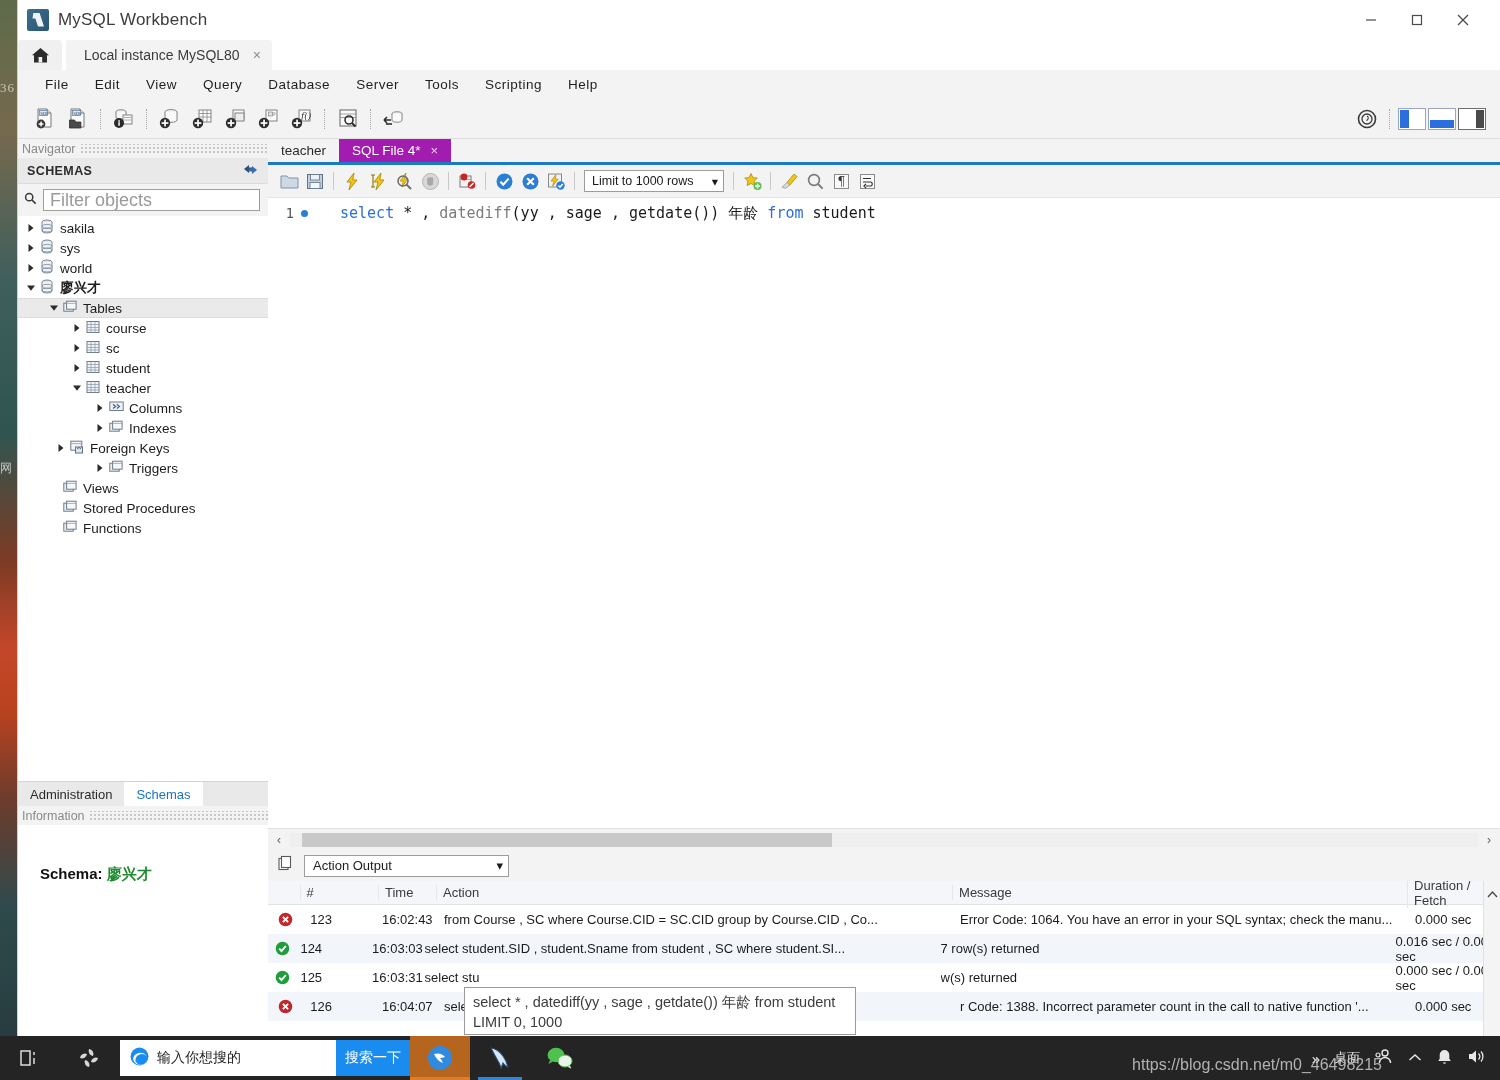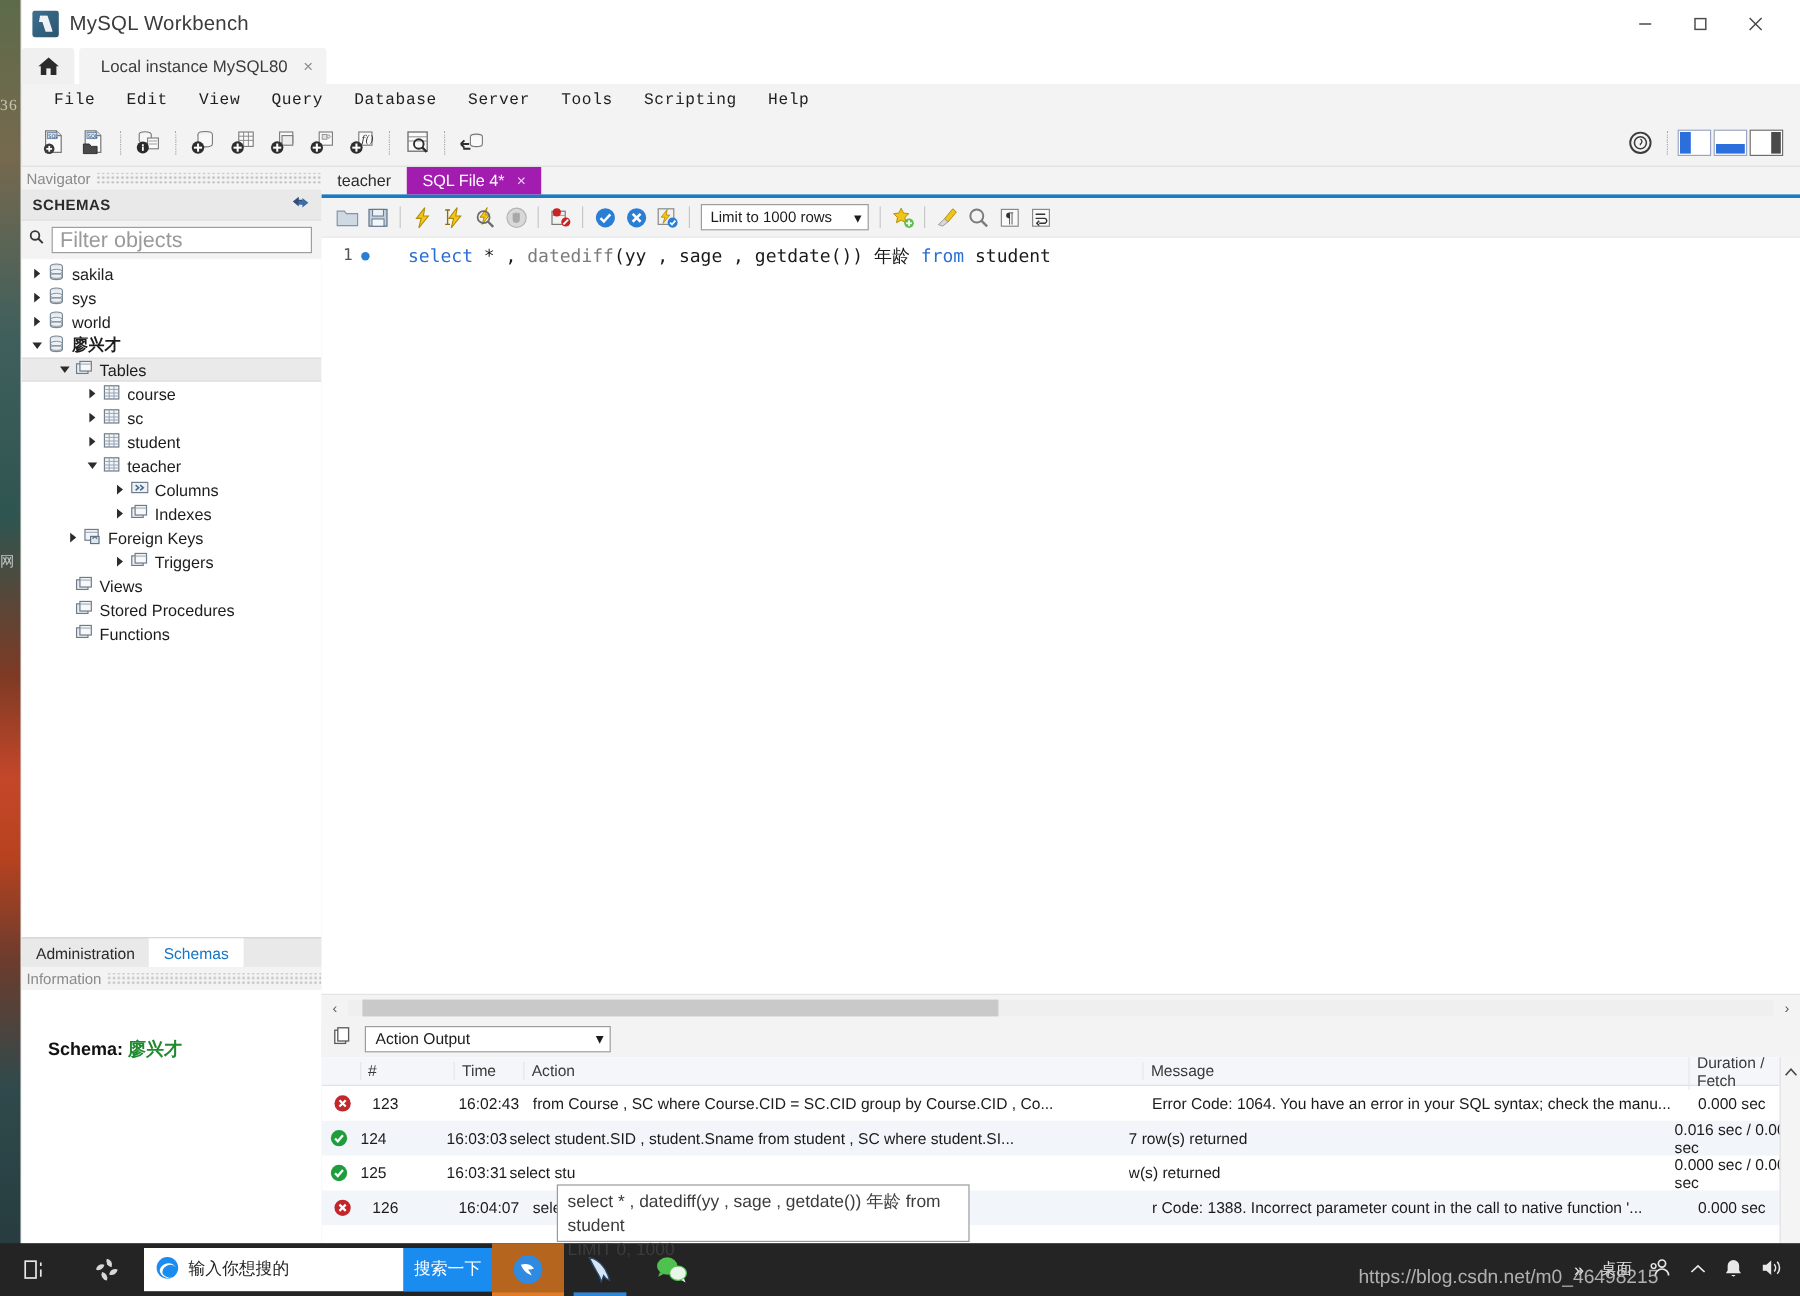--- a/index.html
+++ b/index.html
@@ -102,21 +102,21 @@
   #conn-tab-close {
     margin-left: 13px; color: #8c8c8c; font-size: 14px; line-height: 1;
   }
 
   
   #menubar {
     height: 29px; flex: 0 0 29px;
     background: #f3f3f3;
     display: flex; align-items: center;
     padding-left: 14px;
-    font-family: Liberation Mono, monospace;
+    font-family: Liberation Sans, sans-serif;
     border-bottom: 1px solid #f3f3f3;
   }
   .menu-item {
     font-size: 13.5px; color: #1f1f1f;
     padding: 3px 13px; letter-spacing: .5px;
   }
 
   
   #maintoolbar {
     height: 40px; flex: 0 0 40px;
@@ -295,21 +295,21 @@
   .c-msg  { flex: 0 0 455px; overflow:hidden; white-space:nowrap; }
   .c-dur  { flex: 1 1 auto; }
   .og-row.hdr .c-num { text-align:left; padding-left:6px; }
   .og-sepline { border-left:1px solid #e3e7ec; }
   #og-scroll {
     position:absolute; right:0; top:0; width:17px; height:100%;
     background:#f4f4f4; border-left:1px solid #e1e1e1;
     display:flex; justify-content:center; padding-top:4px;
   }
   #tooltip-box {
-    position:absolute; left:196px; top:137px; width:344px; height:48px;
+    position:absolute; left:196px; top:137px; width:392px; height:48px;
     background:#ffffff; border:1px solid #9a9a9a;
     font-size:14.5px; color:#3c3c3c; padding:4px 8px; line-height:20px;
     z-index:5;
   }
 
   
   #taskbar {
     position:absolute; left:0; bottom:0; width:1500px; height:44px;
     background:#242424;
     display:flex; align-items:center;

